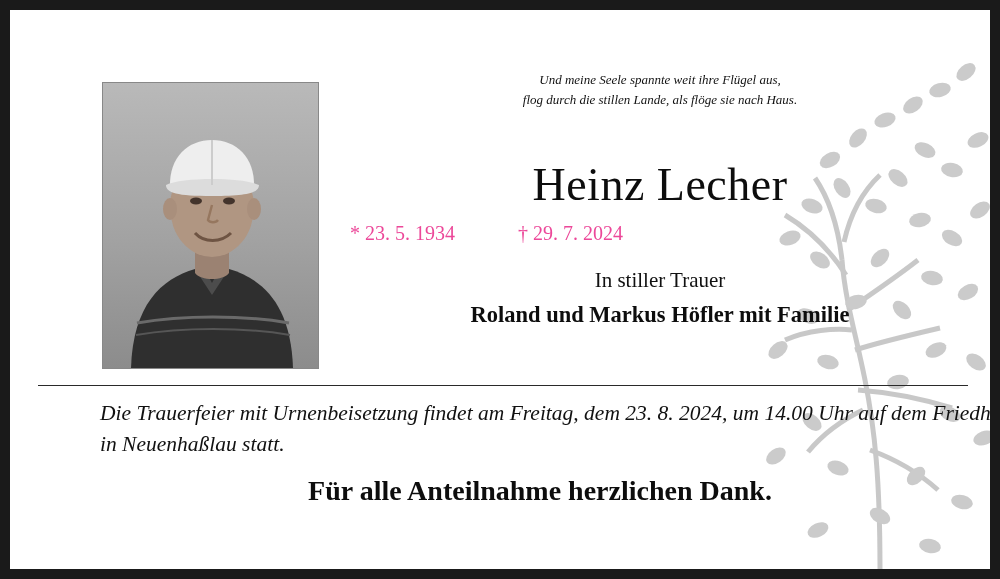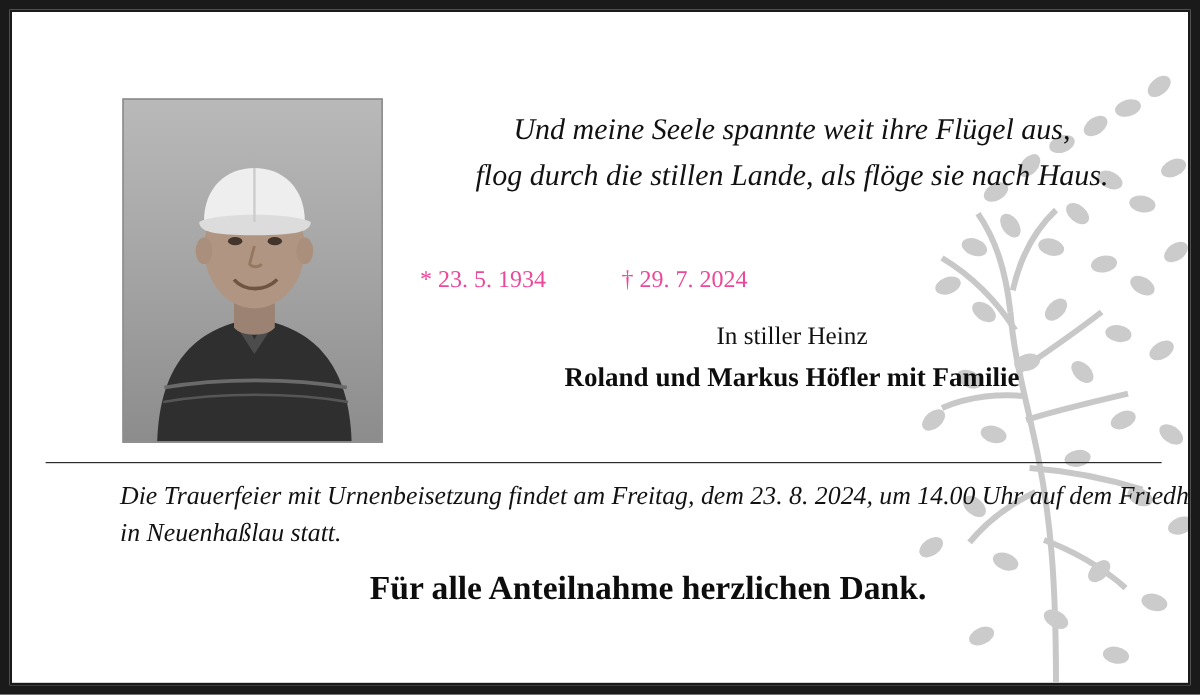--- a/index.html
+++ b/index.html
@@ -52,25 +52,25 @@
     height: 285px;
     border: 1px solid #888;
     background: #9a9a9a;
     overflow: hidden;
   }
   .photo svg { display: block; }
 
   .verse {
     position: absolute;
     left: 340px;
-    top: 80px;
+    top: 60px;
     width: 620px;
     text-align: center;
     font-style: italic;
-    font-size: 25px;
+    font-size: 13px;
     line-height: 1.5;
     color: #111;
   }
   .name {
     position: absolute;
     left: 340px;
     top: 150px;
     width: 620px;
     text-align: center;
     font-size: 46px;
@@ -244,27 +244,28 @@
           <path d="M63 102 C78 94 140 94 156 102 C156 110 144 113 109 113 C74 113 63 110 63 102 Z" fill="#dcdcdc"></path>
           <path d="M109 57 C109 76 109 92 109 102" stroke="#cccccc" stroke-width="2" fill="none"></path>
         </svg>
       </div>
 
       <div class="verse">
         <div>Und meine Seele spannte weit ihre Flügel aus,</div>
         <div>flog durch die stillen Lande, als flöge sie nach Haus.</div>
       </div>
 
+      <div class="name">Heinz Lecher</div>
 
       <div class="dates">
         <span class="birth">* 23. 5. 1934</span>
         <span class="death">† 29. 7. 2024</span>
       </div>
 
-      <div class="mourn-label">In stiller Heinz</div>
+      <div class="mourn-label">In stiller Trauer</div>
 
       <div class="mourners">
         <div>Roland und Markus Höfler mit Familie</div>
       </div>
 
       <div class="divider"></div>
 
       <div class="service-info">Die Trauerfeier mit Urnenbeisetzung findet am Freitag, dem 23. 8. 2024, um 14.00 Uhr auf dem Friedhof in Neuenhaßlau statt.</div>
 
       <div class="thanks">Für alle Anteilnahme herzlichen Dank.</div>

